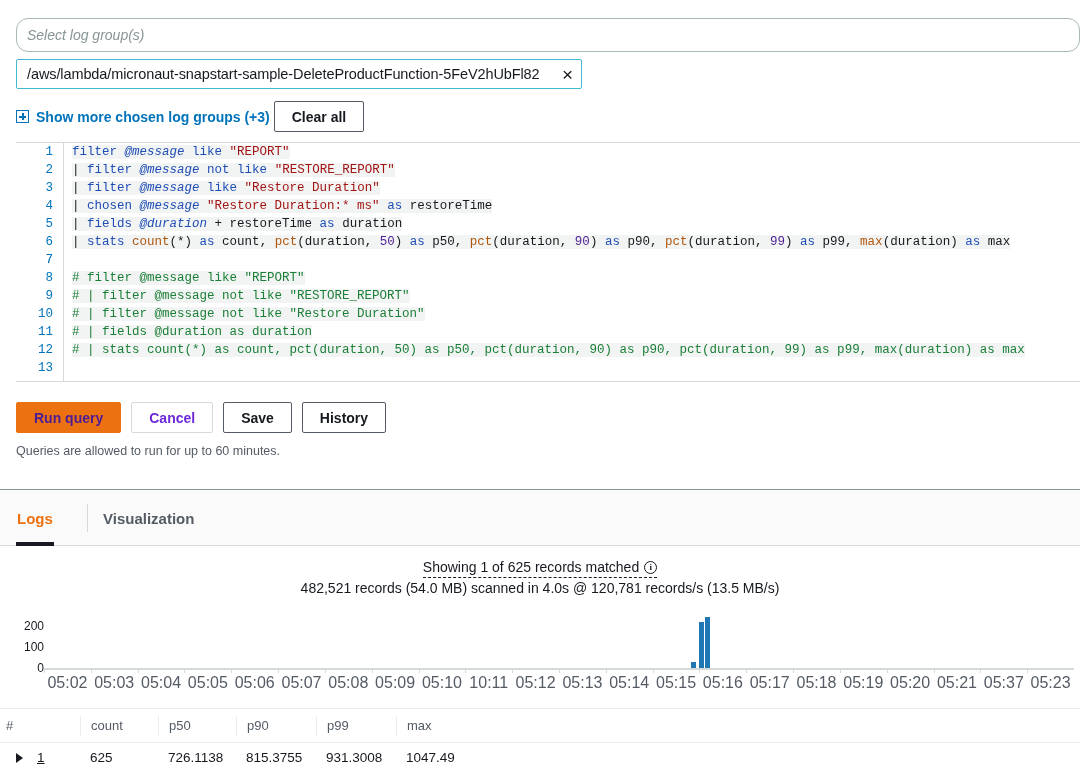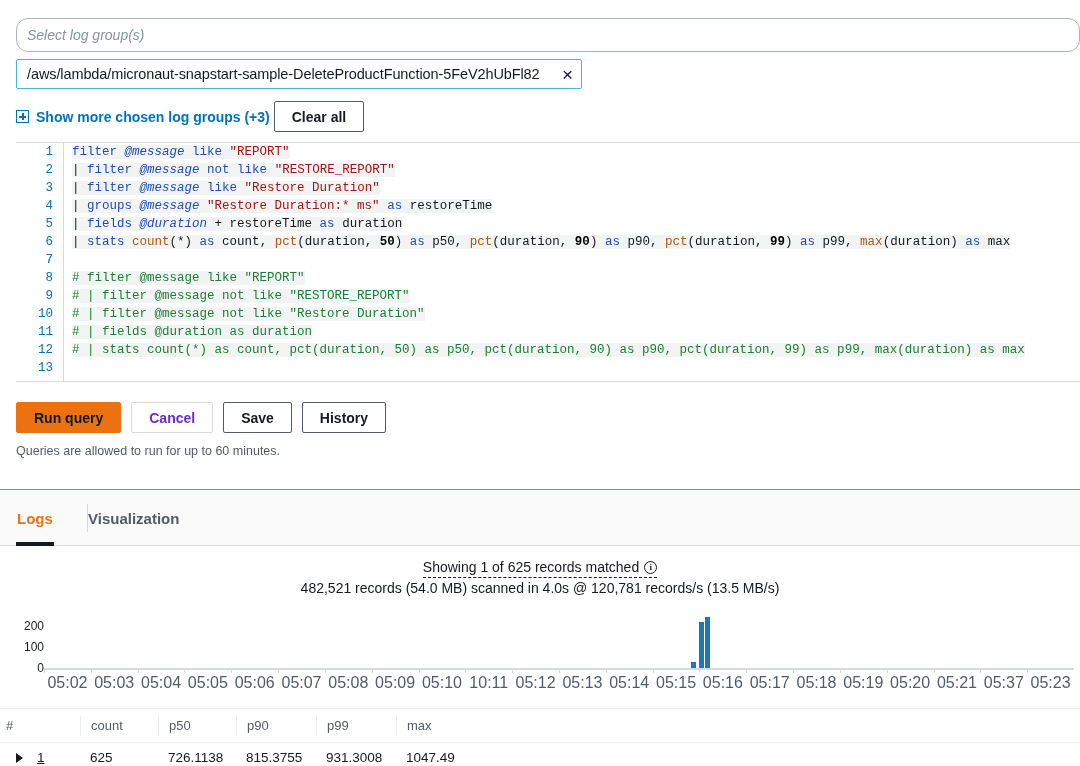--- a/index.html
+++ b/index.html
@@ -62,21 +62,21 @@
   .plusbox:after  { top: 2px; bottom: 2px; left: 5px; width: 1.5px; }
 
   .btn {
     border: 1px solid #545b64; background: #fff; color: #16191f;
     font-family: "Liberation Sans", sans-serif;
     font-size: 14px; font-weight: 700;
     border-radius: 2px; height: 31px; padding: 0 17px;
     cursor: pointer; white-space: nowrap;
   }
   .btn.primary {
-    background: #ec7211; border-color: #ec7211; color: #0f172a;
+    background: #ec7211; border-color: #ec7211; color: #4c1d95;
   }
   .btn.disabled {
     border-color: #d5dbdb; color: #6d28d9; cursor: default;
   }
 
   
   .editor {
     position: absolute; left: 16px; top: 142px;
     width: 1064px; height: 240px;
     background: #fff;
@@ -101,21 +101,21 @@
   .code .line {
     height: 18px; line-height: 18px;
     font-family: "Liberation Mono", monospace; font-size: 12.5px;
     white-space: pre; color: #16191f;
   }
   .code .line > span.hl { background: #f2f3f3; }
   .kw   { color: #1f4eb6; }
   .fld  { color: #1f4eb6; font-style: italic; }
   .str  { color: #a31515; }
   .fn   { color: #b1560d; }
-  .num  { color: #000000; font-weight: bold; }
+  .num  { color: #4c1d95; }
   .op   { color: #16191f; }
   .cmt  { color: #1a7f37; }
 
   
   .runbar {
     position: absolute; left: 16px; top: 402px;
     display: flex; align-items: center; gap: 10px;
   }
   .hint {
     position: absolute; left: 16px; top: 444px;
@@ -131,21 +131,21 @@
     position: absolute; left: 0; top: 490px; width: 1080px; height: 56px;
     background: #fafafa;
     border-bottom: 1px solid #d5dbdb;
   }
   .tab {
     position: absolute; top: 0; height: 56px;
     display: flex; align-items: center;
     font-size: 15px; font-weight: 700; cursor: pointer;
   }
   .tab.t1 { left: 17px; color: #ec7211; }
-  .tab.t2 { left: 87px; color: #545b64; border-left: 1px solid #d5dbdb; height: 28px; top: 14px; }
+  .tab.t2 { left: 87px; color: #545b64; padding-left: 15px; border-left: 1px solid #d5dbdb; height: 28px; top: 14px; }
   .tab.t1:after {
     content:""; position: absolute; left: -1px; right: -1px; bottom: 0;
     height: 4px; background: #16191f;
   }
 
   
   .stats1 {
     position: absolute; top: 559px; left: 0; width: 1080px;
     text-align: center; font-size: 14px; color: #16191f;
   }
@@ -249,21 +249,21 @@
         <div class="ln">9</div>
         <div class="ln">10</div>
         <div class="ln">11</div>
         <div class="ln">12</div>
         <div class="ln">13</div>
       </div>
     <div class="code" id="code">
         <div class="line"><span class="hl"><span class="kw">filter</span> <span class="fld">@message</span> <span class="kw">like</span> <span class="str">"REPORT"</span></span></div>
         <div class="line"><span class="hl">| <span class="kw">filter</span> <span class="fld">@message</span> <span class="kw">not</span> <span class="kw">like</span> <span class="str">"RESTORE_REPORT"</span></span></div>
         <div class="line"><span class="hl">| <span class="kw">filter</span> <span class="fld">@message</span> <span class="kw">like</span> <span class="str">"Restore Duration"</span></span></div>
-        <div class="line"><span class="hl">| <span class="kw">groups</span> <span class="fld">@message</span> <span class="str">"Restore Duration:* ms"</span> <span class="kw">as</span> <span class="op">restoreTime</span></span></div>
+        <div class="line"><span class="hl">| <span class="kw">chosen</span> <span class="fld">@message</span> <span class="str">"Restore Duration:* ms"</span> <span class="kw">as</span> <span class="op">restoreTime</span></span></div>
         <div class="line"><span class="hl">| <span class="kw">fields</span> <span class="fld">@duration</span> + <span class="op">restoreTime</span> <span class="kw">as</span> <span class="op">duration</span></span></div>
         <div class="line"><span class="hl">| <span class="kw">stats</span> <span class="fn">count</span>(*) <span class="kw">as</span> <span class="op">count</span>, <span class="fn">pct</span>(<span class="op">duration</span>, <span class="num">50</span>) <span class="kw">as</span> <span class="op">p50</span>, <span class="fn">pct</span>(<span class="op">duration</span>, <span class="num">90</span>) <span class="kw">as</span> <span class="op">p90</span>, <span class="fn">pct</span>(<span class="op">duration</span>, <span class="num">99</span>) <span class="kw">as</span> <span class="op">p99</span>, <span class="fn">max</span>(<span class="op">duration</span>) <span class="kw">as</span> <span class="op">max</span></span></div>
         <div class="line">&nbsp;</div>
         <div class="line"><span class="hl"><span class="cmt"># filter @message like "REPORT"</span></span></div>
         <div class="line"><span class="hl"><span class="cmt"># | filter @message not like "RESTORE_REPORT"</span></span></div>
         <div class="line"><span class="hl"><span class="cmt"># | filter @message not like "Restore Duration"</span></span></div>
         <div class="line"><span class="hl"><span class="cmt"># | fields @duration as duration</span></span></div>
         <div class="line"><span class="hl"><span class="cmt"># | stats count(*) as count, pct(duration, 50) as p50, pct(duration, 90) as p90, pct(duration, 99) as p99, max(duration) as max</span></span></div>
         <div class="line">&nbsp;</div>
       </div>

